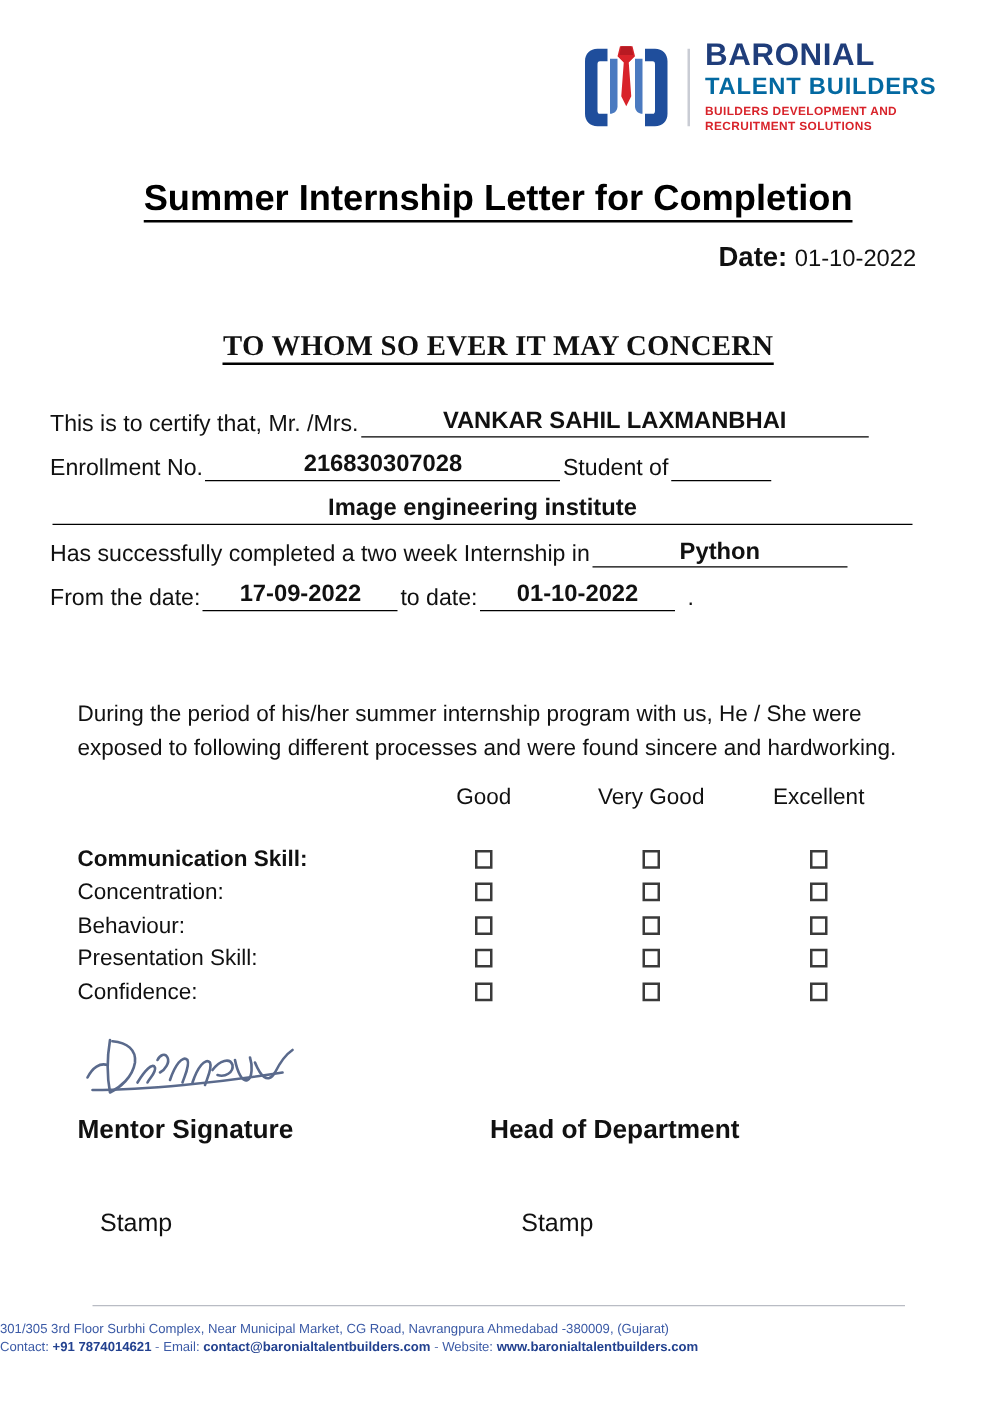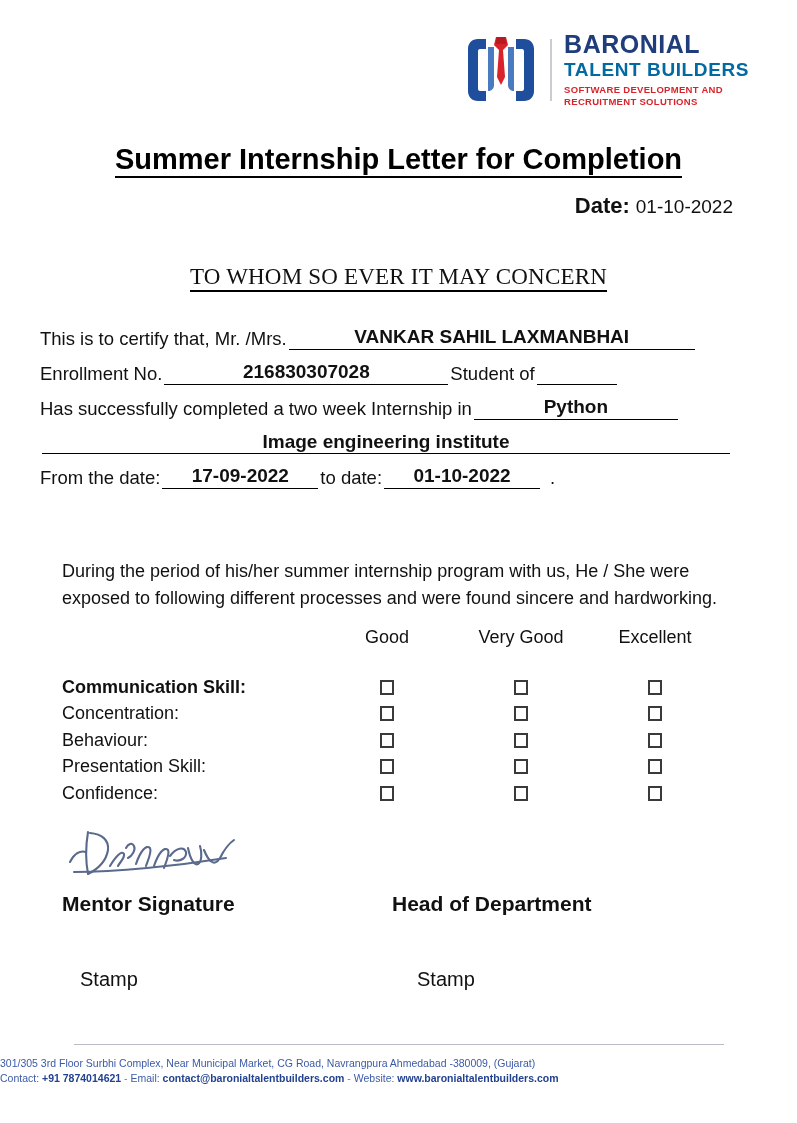--- a/index.html
+++ b/index.html
@@ -97,21 +97,21 @@
     margin-left: 6px;
   }
   .concern-title {
     position: absolute;
     top: 264px;
     left: 0;
     width: 797px;
     text-align: center;
     font-family: "Liberation Serif", serif;
     font-size: 23px;
-    font-weight: normal;
+    font-weight: bold;
     letter-spacing: 0.2px;
   }
   .concern-title span {
     border-bottom: 2px solid #000;
     padding-bottom: 1px;
   }
 
   
   .body-block {
     position: absolute;
@@ -258,21 +258,21 @@
       <path d="M44 14 H50 V58 C47 58 44 56 44 52 Z" fill="#2a63b5" opacity="0.85"></path>
       <path d="M32 4 H42 L44 12 L39 17 L41 44 L37 52 L33 44 L35 17 L30 12 Z" fill="#d8232a"></path>
       <path d="M33 4 H41 L42.5 11 H31.5 Z" fill="#b81a22"></path>
     </svg>
   </div>
   <div class="logo-divider"></div>
   <div class="logo-text">
     <div class="brand-1">BARONIAL</div>
     <div class="brand-2">TALENT BUILDERS</div>
     <div class="brand-3">
-      <div>SOFTWARE DEVELOPMENT AND</div>
+      <div>BUILDERS DEVELOPMENT AND</div>
       <div>RECRUITMENT SOLUTIONS</div>
     </div>
   </div>
 </div>
 
 <div class="doc-title">
   <span>Summer Internship Letter for Completion</span>
 </div>
 
 <div class="date-line">
@@ -291,26 +291,26 @@
   </div>
 
   <div class="form-row">
     <span class="form-label">Enrollment No.</span>
     <span class="blank w-enroll">216830307028</span>
     <span class="form-label">Student of</span>
     <span class="blank empty"></span>
   </div>
 
   <div class="form-row">
+    <span class="blank w-inst">Image engineering institute</span>
+  </div>
+
+  <div class="form-row">
     <span class="form-label">Has successfully completed a two week Internship in</span>
     <span class="blank w-topic">Python</span>
-  </div>
-
-  <div class="form-row">
-    <span class="blank w-inst">Image engineering institute</span>
   </div>
 
   <div class="form-row">
     <span class="form-label">From the date:</span>
     <span class="blank w-date">17-09-2022</span>
     <span class="form-label">to date:</span>
     <span class="blank w-date">01-10-2022</span>
     <span class="tail-dot">.</span>
   </div>
 

